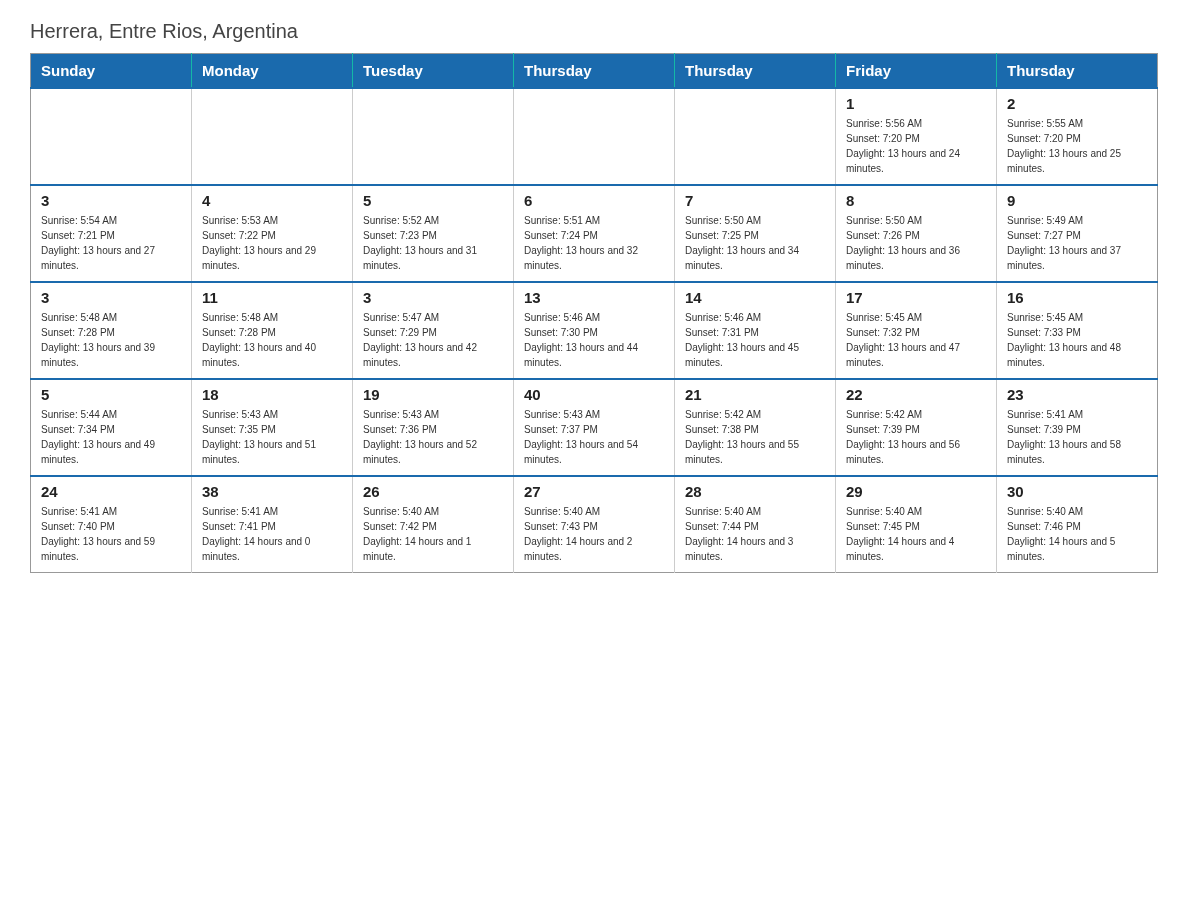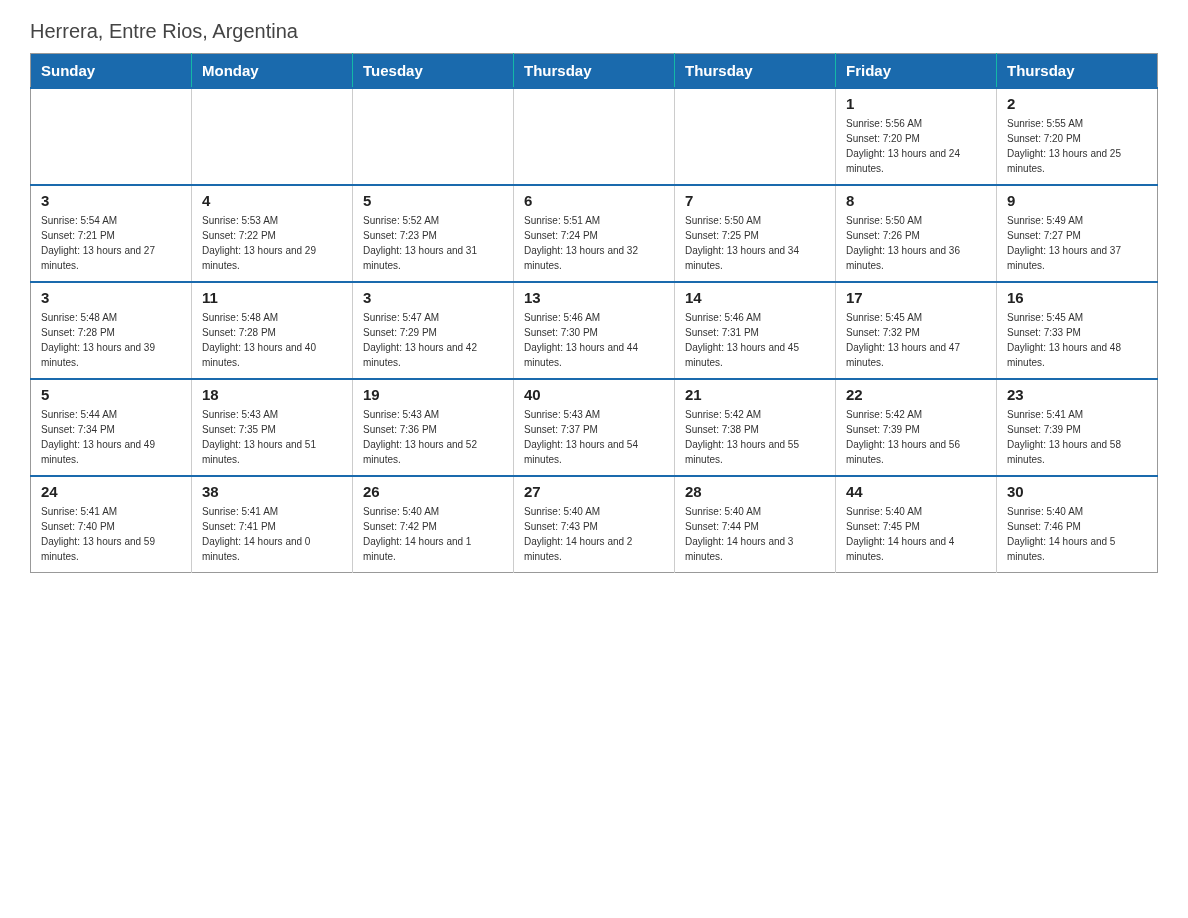--- a/index.html
+++ b/index.html
@@ -233,21 +233,21 @@
         </td>
         <td>
           <div class="day-number">27</div>
           <div class="day-info">Sunrise: 5:40 AM<br>Sunset: 7:43 PM<br>Daylight: 14 hours and 2 minutes.</div>
         </td>
         <td>
           <div class="day-number">28</div>
           <div class="day-info">Sunrise: 5:40 AM<br>Sunset: 7:44 PM<br>Daylight: 14 hours and 3 minutes.</div>
         </td>
         <td>
-          <div class="day-number">44</div>
+          <div class="day-number">29</div>
           <div class="day-info">Sunrise: 5:40 AM<br>Sunset: 7:45 PM<br>Daylight: 14 hours and 4 minutes.</div>
         </td>
         <td>
           <div class="day-number">30</div>
           <div class="day-info">Sunrise: 5:40 AM<br>Sunset: 7:46 PM<br>Daylight: 14 hours and 5 minutes.</div>
         </td>
       </tr>
     </tbody>
 </table>
 

